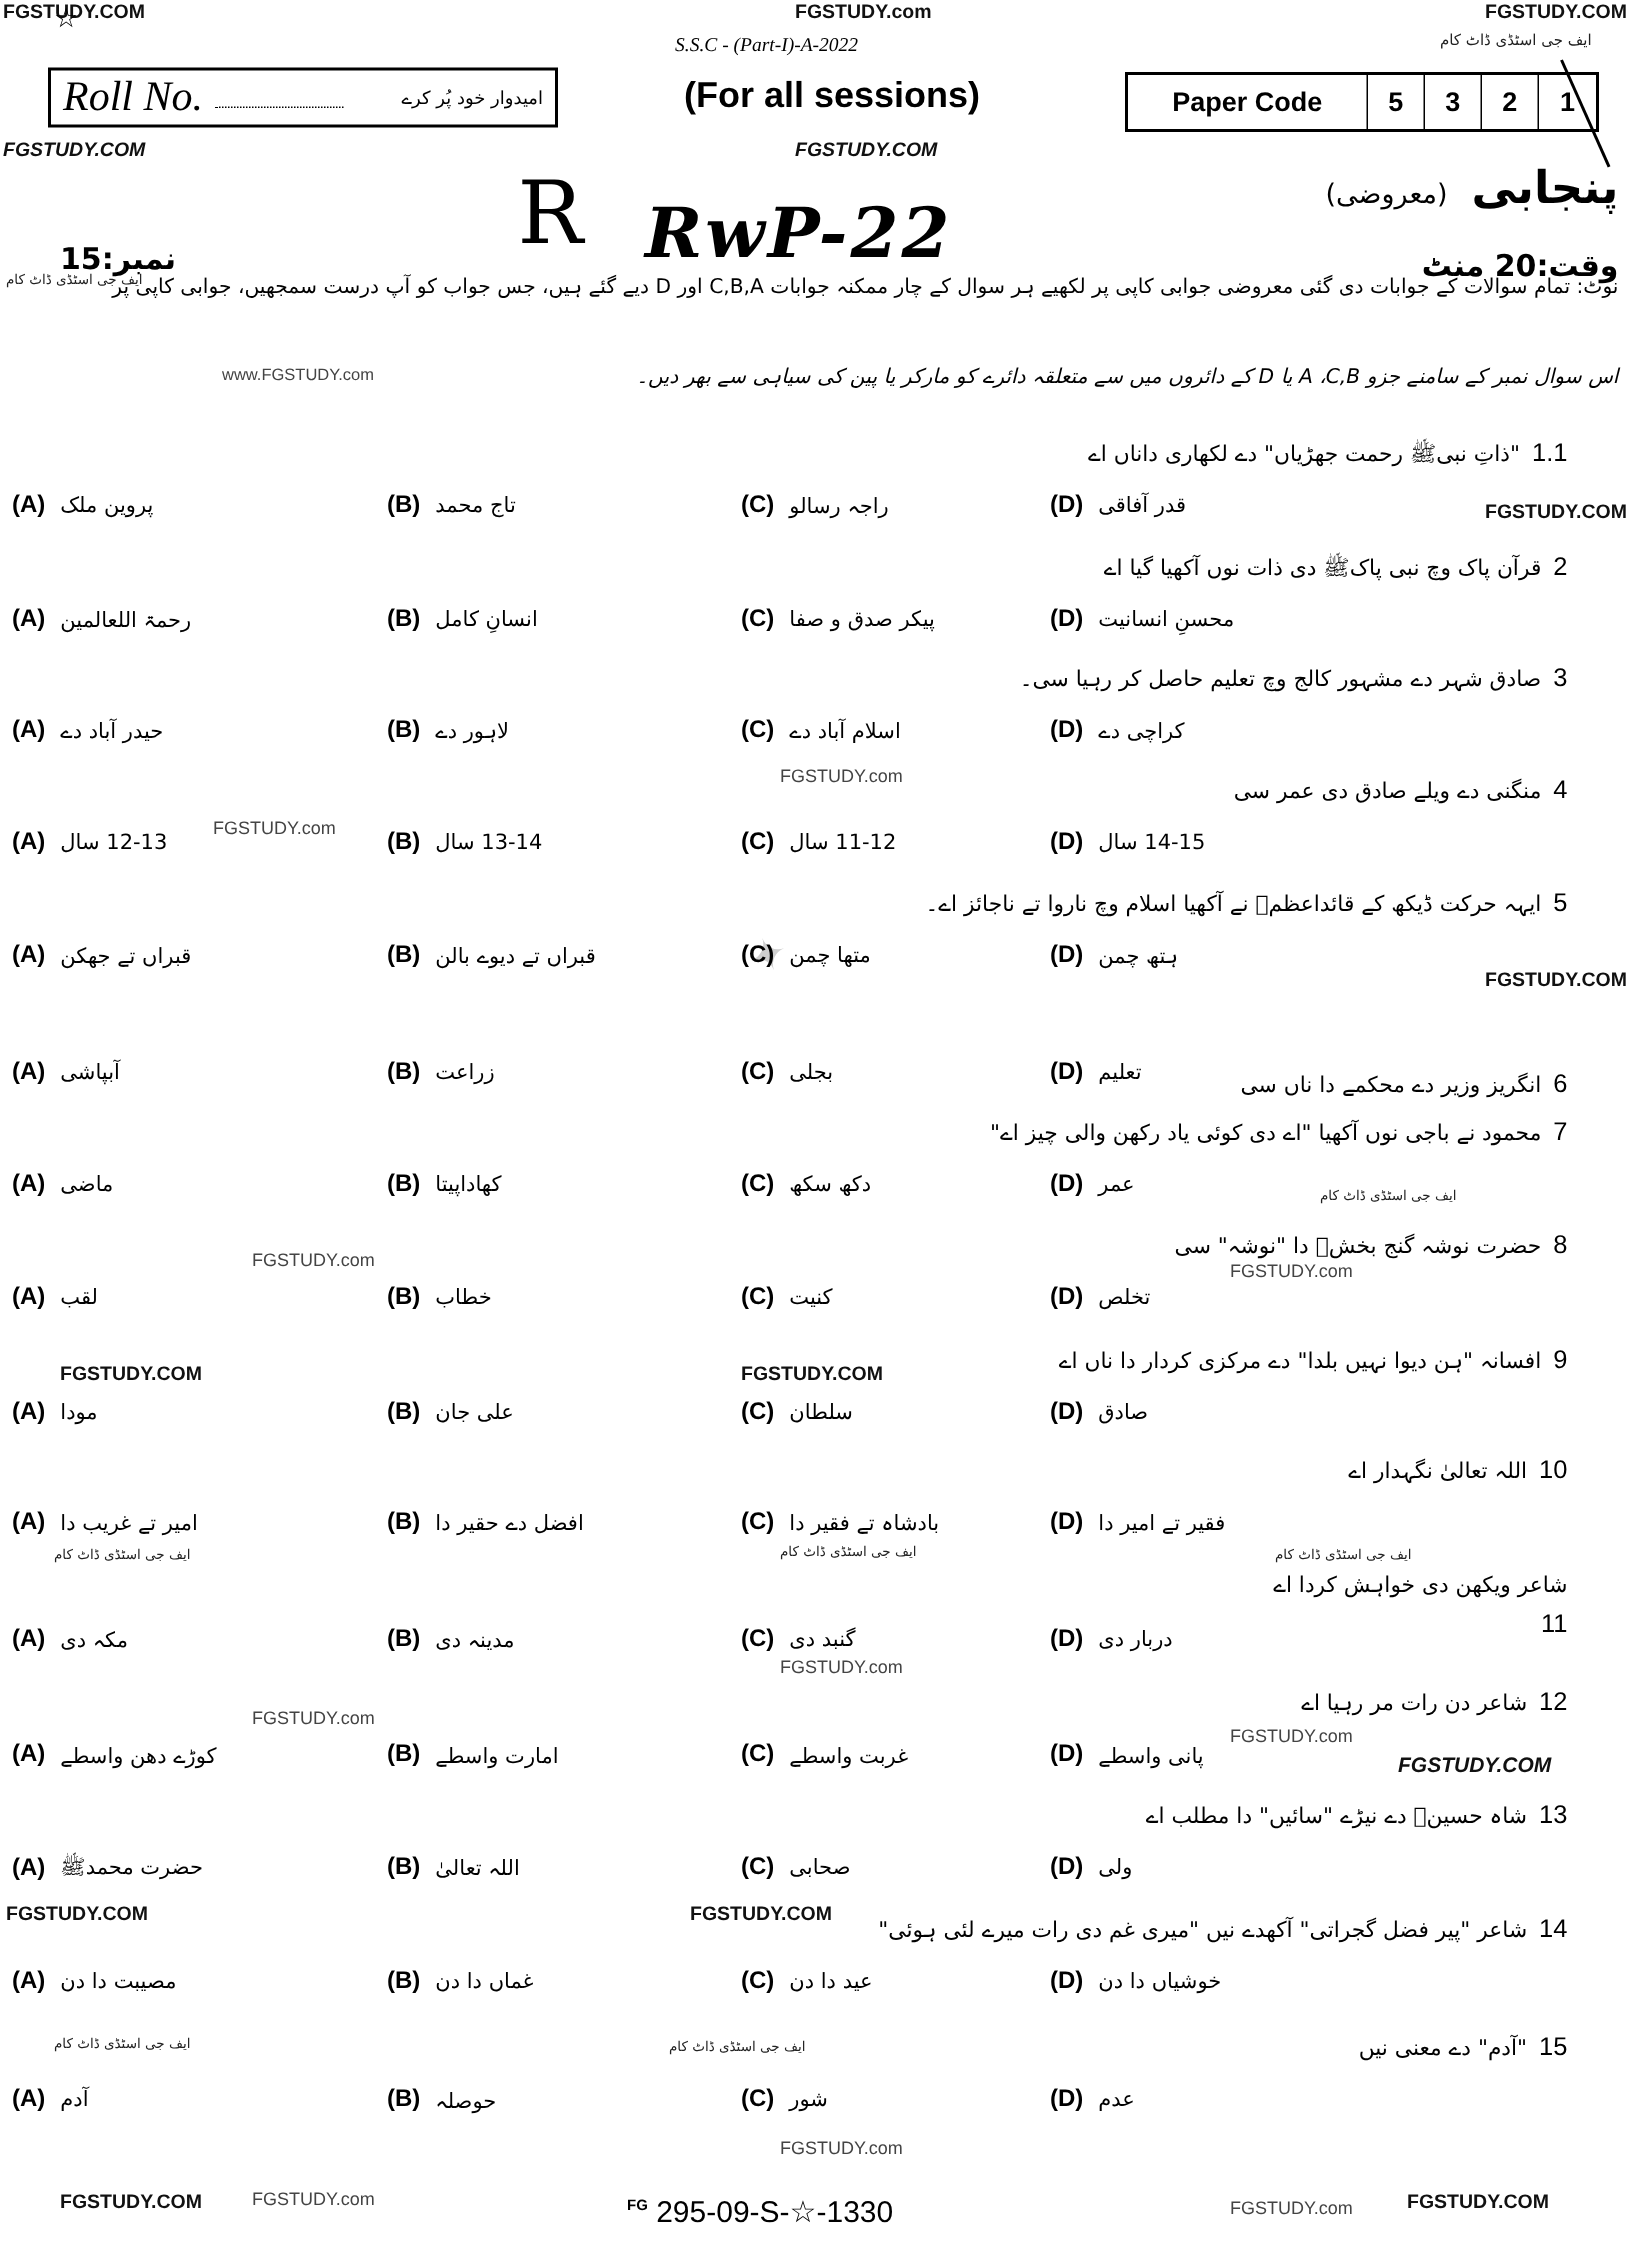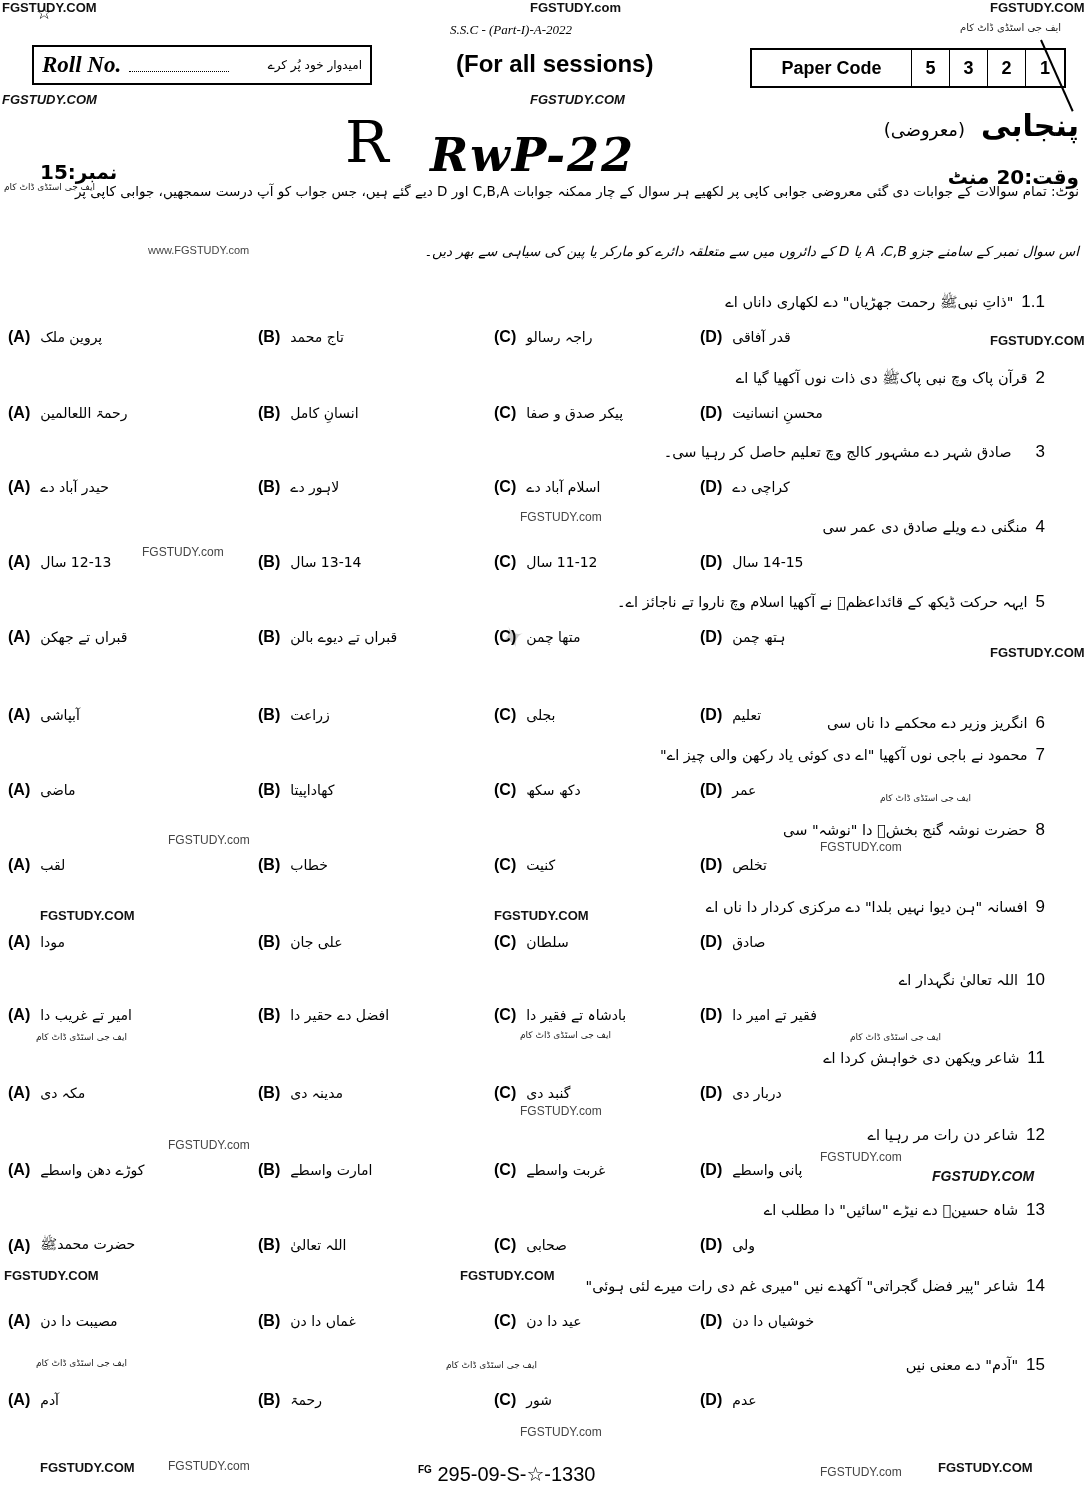--- a/index.html
+++ b/index.html
@@ -7,21 +7,21 @@
   body { position: relative; font-family: "DejaVu Sans", sans-serif; color: #000; }
   .abs { position: absolute; white-space: nowrap; }
   .wm { font-family: "Liberation Sans", sans-serif; font-weight: bold; font-size: 13px; color: #111; }
   .wm-light { font-family: "Liberation Sans", sans-serif; font-size: 12px; color: #444; }
   .wm-italic { font-family: "Liberation Sans", sans-serif; font-weight: bold; font-style: italic; font-size: 13px; color: #111; }
   .urdu { font-family: "DejaVu Sans", sans-serif; direction: rtl; unicode-bidi: embed; }
   .urdu-small { font-family: "DejaVu Sans", sans-serif; direction: rtl; font-size: 9px; color: #222; }
   .header-title { font-family: "Liberation Serif", serif; font-style: italic; font-size: 13px; }
   .sessions { font-family: "Liberation Sans", sans-serif; font-weight: bold; font-size: 24px; }
   .rollbox { border: 2px solid #000; height: 40px; display: flex; align-items: center; padding: 0 8px; }
-  .rollbox .roll-label { font-family: "Liberation Serif", serif; font-style: italic; font-weight: bold; font-size: 23px; }
+  .rollbox .roll-label { font-family: "Liberation Serif", serif; font-style: italic; font-weight: normal; font-size: 28px; }
   .rollbox .roll-dots { flex: 1; border-bottom: 1px dotted #000; margin: 0 8px; height: 14px; }
   .rollbox .roll-urdu { font-size: 12px; direction: rtl; margin-left: 31px; }
   .codebox { display: flex; border: 2px solid #000; height: 40px; }
   .codebox .code-label { font-family: "Liberation Sans", sans-serif; font-weight: bold; font-size: 18px; width: 160px; display: flex; align-items: center; justify-content: center; border-right: 1px solid #000; }
   .codebox .digit { font-family: "Liberation Sans", sans-serif; font-weight: bold; font-size: 18px; width: 38px; display: flex; align-items: center; justify-content: center; border-right: 1px solid #000; }
   .codebox .digit:last-child { border-right: none; }
   .subject { font-size: 30px; font-weight: bold; }
   .subject-sub { font-size: 18px; }
   .hand { font-family: "DejaVu Serif", serif; font-size: 46px; font-style: italic; font-weight: bold; letter-spacing: 2px; }
   .hand-r { font-family: "DejaVu Serif", serif; font-size: 58px; font-weight: normal; }
@@ -120,21 +120,21 @@
       <span class="val">انسانِ کامل</span>
     </div>
     <div class="abs opt" style="left: 494px; top: 404px;">
       <span class="letter">(C)</span>
       <span class="val">پیکر صدق و صفا</span>
     </div>
     <div class="abs opt" style="left: 700px; top: 404px;">
       <span class="letter">(D)</span>
       <span class="val">محسنِ انسانیت</span>
     </div>
-    <div class="abs" style="right: 42px; top: 442px; display: flex; gap: 24px; align-items: baseline;">
+    <div class="abs" style="right: 42px; top: 442px; display: flex; gap: 8px; align-items: baseline;">
       <span class="q-text">صادق شہر دے مشہور کالج وچ تعلیم حاصل کر رہیا سی۔</span>
       <span class="q-num">3</span>
     </div>
     <div class="abs opt" style="left: 8px; top: 478px;">
       <span class="letter">(A)</span>
       <span class="val">حیدر آباد دے</span>
     </div>
     <div class="abs opt" style="left: 258px; top: 478px;">
       <span class="letter">(B)</span>
       <span class="val">لاہور دے</span>
@@ -280,21 +280,21 @@
       <span class="val">افضل دے حقیر دا</span>
     </div>
     <div class="abs opt" style="left: 494px; top: 1006px;">
       <span class="letter">(C)</span>
       <span class="val">بادشاہ تے فقیر دا</span>
     </div>
     <div class="abs opt" style="left: 700px; top: 1006px;">
       <span class="letter">(D)</span>
       <span class="val">فقیر تے امیر دا</span>
     </div>
-    <div class="abs" style="right: 42px; top: 1048px; display: flex; gap: 8px; align-items: center;">
+    <div class="abs" style="right: 42px; top: 1048px; display: flex; gap: 8px; align-items: flex-end; flex-direction: column;">
       <span class="q-text">شاعر ویکھن دی خواہش کردا اے</span>
       <span class="q-num">11</span>
     </div>
     <div class="abs opt" style="left: 8px; top: 1084px;">
       <span class="letter">(A)</span>
       <span class="val">مکہ دی</span>
     </div>
     <div class="abs opt" style="left: 258px; top: 1084px;">
       <span class="letter">(B)</span>
       <span class="val">مدینہ دی</span>
@@ -370,21 +370,21 @@
     <div class="abs" style="right: 42px; top: 1355px; display: flex; gap: 8px; align-items: baseline;">
       <span class="q-text">"آدم" دے معنی نیں</span>
       <span class="q-num">15</span>
     </div>
     <div class="abs opt" style="left: 8px; top: 1391px;">
       <span class="letter">(A)</span>
       <span class="val">آدم</span>
     </div>
     <div class="abs opt" style="left: 258px; top: 1391px;">
       <span class="letter">(B)</span>
-      <span class="val">رحمۃ</span>
+      <span class="val">حوصلہ</span>
     </div>
     <div class="abs opt" style="left: 494px; top: 1391px;">
       <span class="letter">(C)</span>
       <span class="val">شور</span>
     </div>
     <div class="abs opt" style="left: 700px; top: 1391px;">
       <span class="letter">(D)</span>
       <span class="val">عدم</span>
     </div>
   </div>

